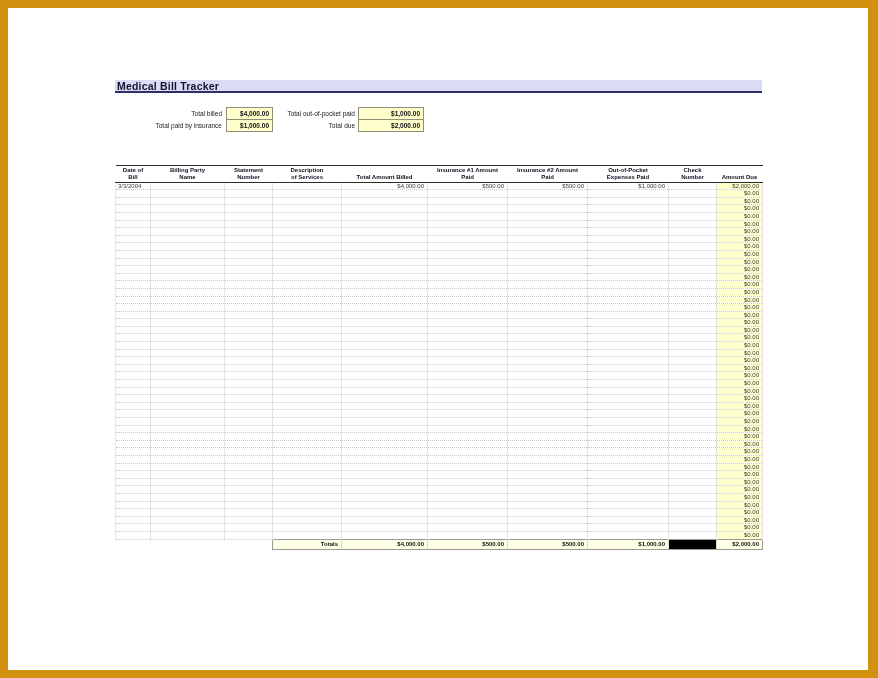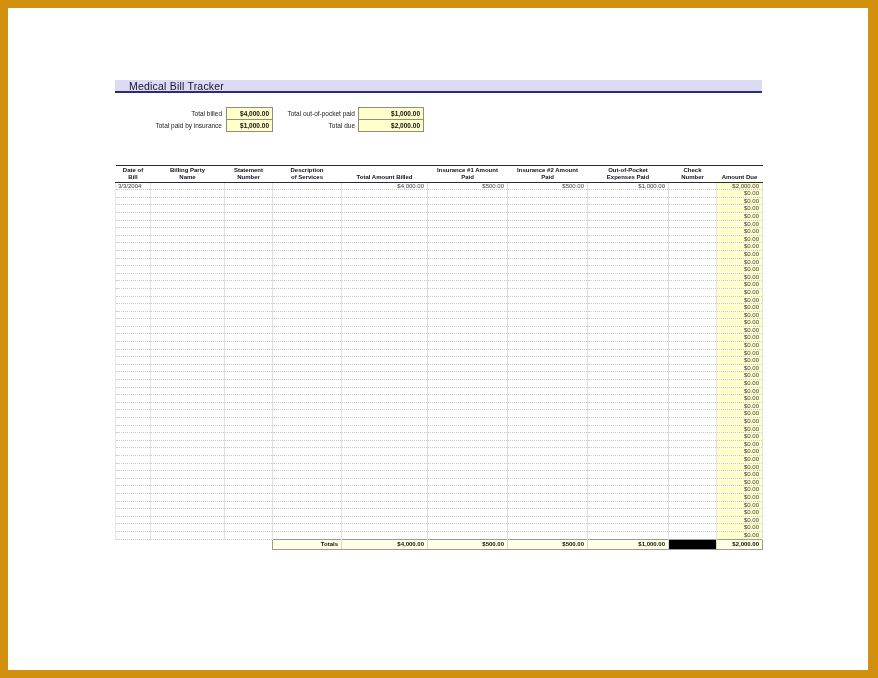--- a/index.html
+++ b/index.html
@@ -15,22 +15,22 @@
     border-width:8px 10px 8px 8px;
     pointer-events:none; z-index:50;
   }
 
   
   .titlebar {
     position:absolute; left:115px; top:80px; width:647px; height:13px;
     background:#DBDBF4; border-bottom:2px solid #2E2E6B;
   }
   .titlebar .title-text {
-    display:block; font-size:10.5px; font-weight:normal; color:#14142E;
-    line-height:12px; padding-left:14px; letter-spacing:0.2px;
+    display:block; font-size:10.5px; font-weight:bold; color:#14142E;
+    line-height:12px; padding-left:2px; letter-spacing:0.2px;
   }
 
   
   .sum-label {
     position:absolute; font-size:6.5px; color:#1a1a1a; text-align:right; line-height:12px; height:12px;
   }
   .lbl-billed     { left:115px; top:108px; width:107px; }
   .lbl-insurance  { left:115px; top:120px; width:107px; }
   .lbl-oop        { left:258px; top:108px; width:97px;  }
   .lbl-due        { left:258px; top:120px; width:97px;  }

